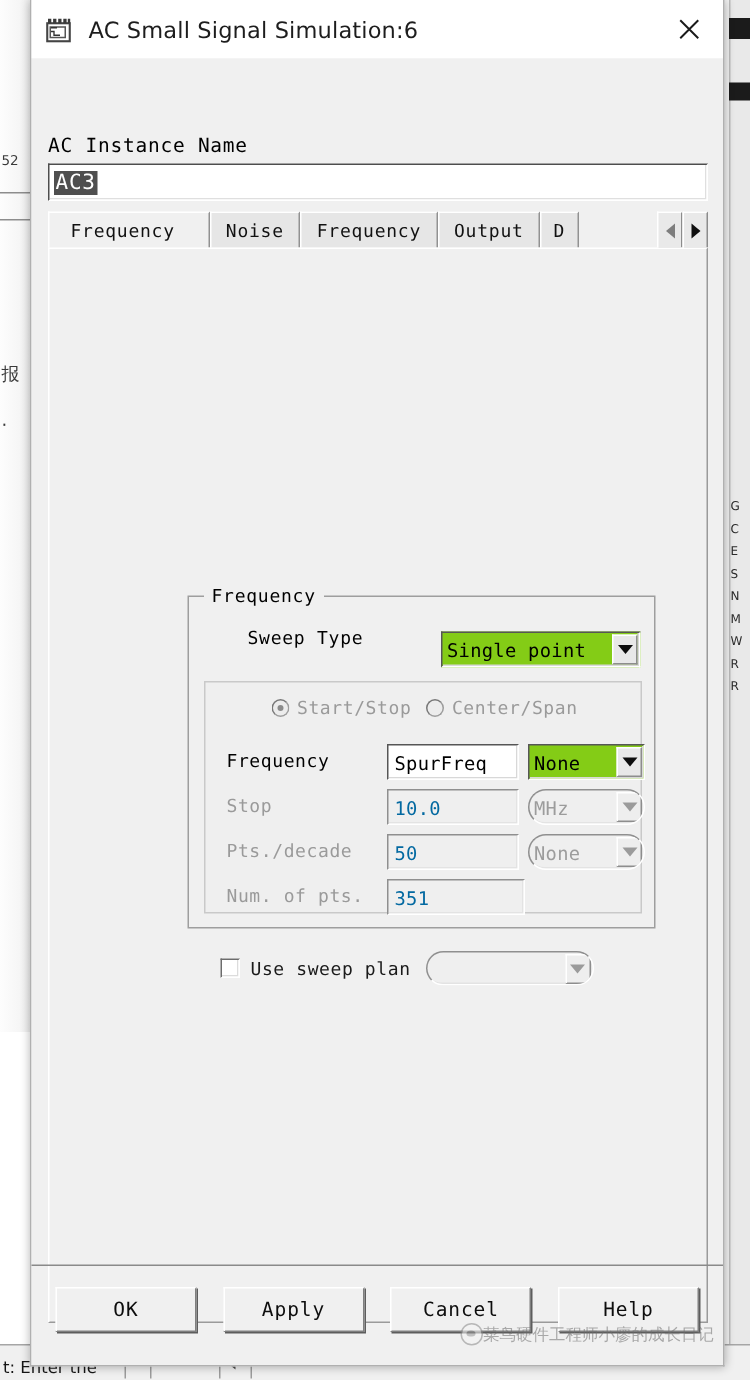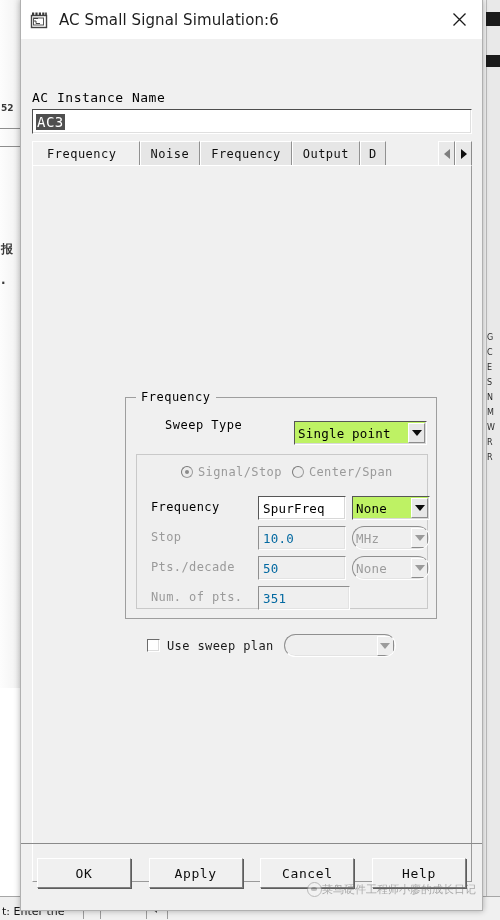--- a/index.html
+++ b/index.html
@@ -22,21 +22,20 @@
     width: 500px; height: 920px;
     background: #ffffff;
   }
   .bg-left-strip {
     position: absolute;
     left: 0; top: 0;
     width: 22px; height: 688px;
     background: linear-gradient(to right, #fdfdfd 0%, #f6f6f6 60%, #eeeeee 100%);
     border-right: 1px solid #9a9a9a;
     box-sizing: border-box;
-    font-weight: bold;
   }
   .bg-left-txt {
     position: absolute;
     left: 1px;
     font-family: "DejaVu Sans", sans-serif;
     font-size: 9px;
     color: #3a3a3a;
     white-space: nowrap;
   }
   .bg-left-rule {
@@ -338,21 +337,21 @@
     font-size: 12px;
     color: #000000;
     letter-spacing: 0.5px;
   }
 
   
   .combo {
     position: absolute;
     height: 24px;
     box-sizing: border-box;
-    background: #bef264;
+    background: #84cc16;
     border: 1px solid #ffffff;
     border-top: 1px solid #565656;
     border-left: 1px solid #565656;
     box-shadow: inset -1px -1px 0 #d8d8d8;
     display: flex;
     align-items: center;
     overflow: hidden;
   }
   .combo .combo-text {
     flex: 1 1 auto;
@@ -694,21 +693,21 @@
                 <span class="caret"></span>
               </span>
           </div>
         </div>
 
         <div class="inner-panel">
 
           <div class="radio-row">
             <div class="radio-item">
               <span class="radio-mark checked"></span>
-              <span class="radio-label">Signal/Stop</span>
+              <span class="radio-label">Start/Stop</span>
             </div>
             <div class="radio-item">
               <span class="radio-mark"></span>
               <span class="radio-label">Center/Span</span>
             </div>
           </div>
 
           <div class="prow" style="top:41px;">
             <span class="prow-label enabled">Frequency</span>
             <div class="textfield" style="left:121px; top:0px; width:88px;">SpurFreq</div>

